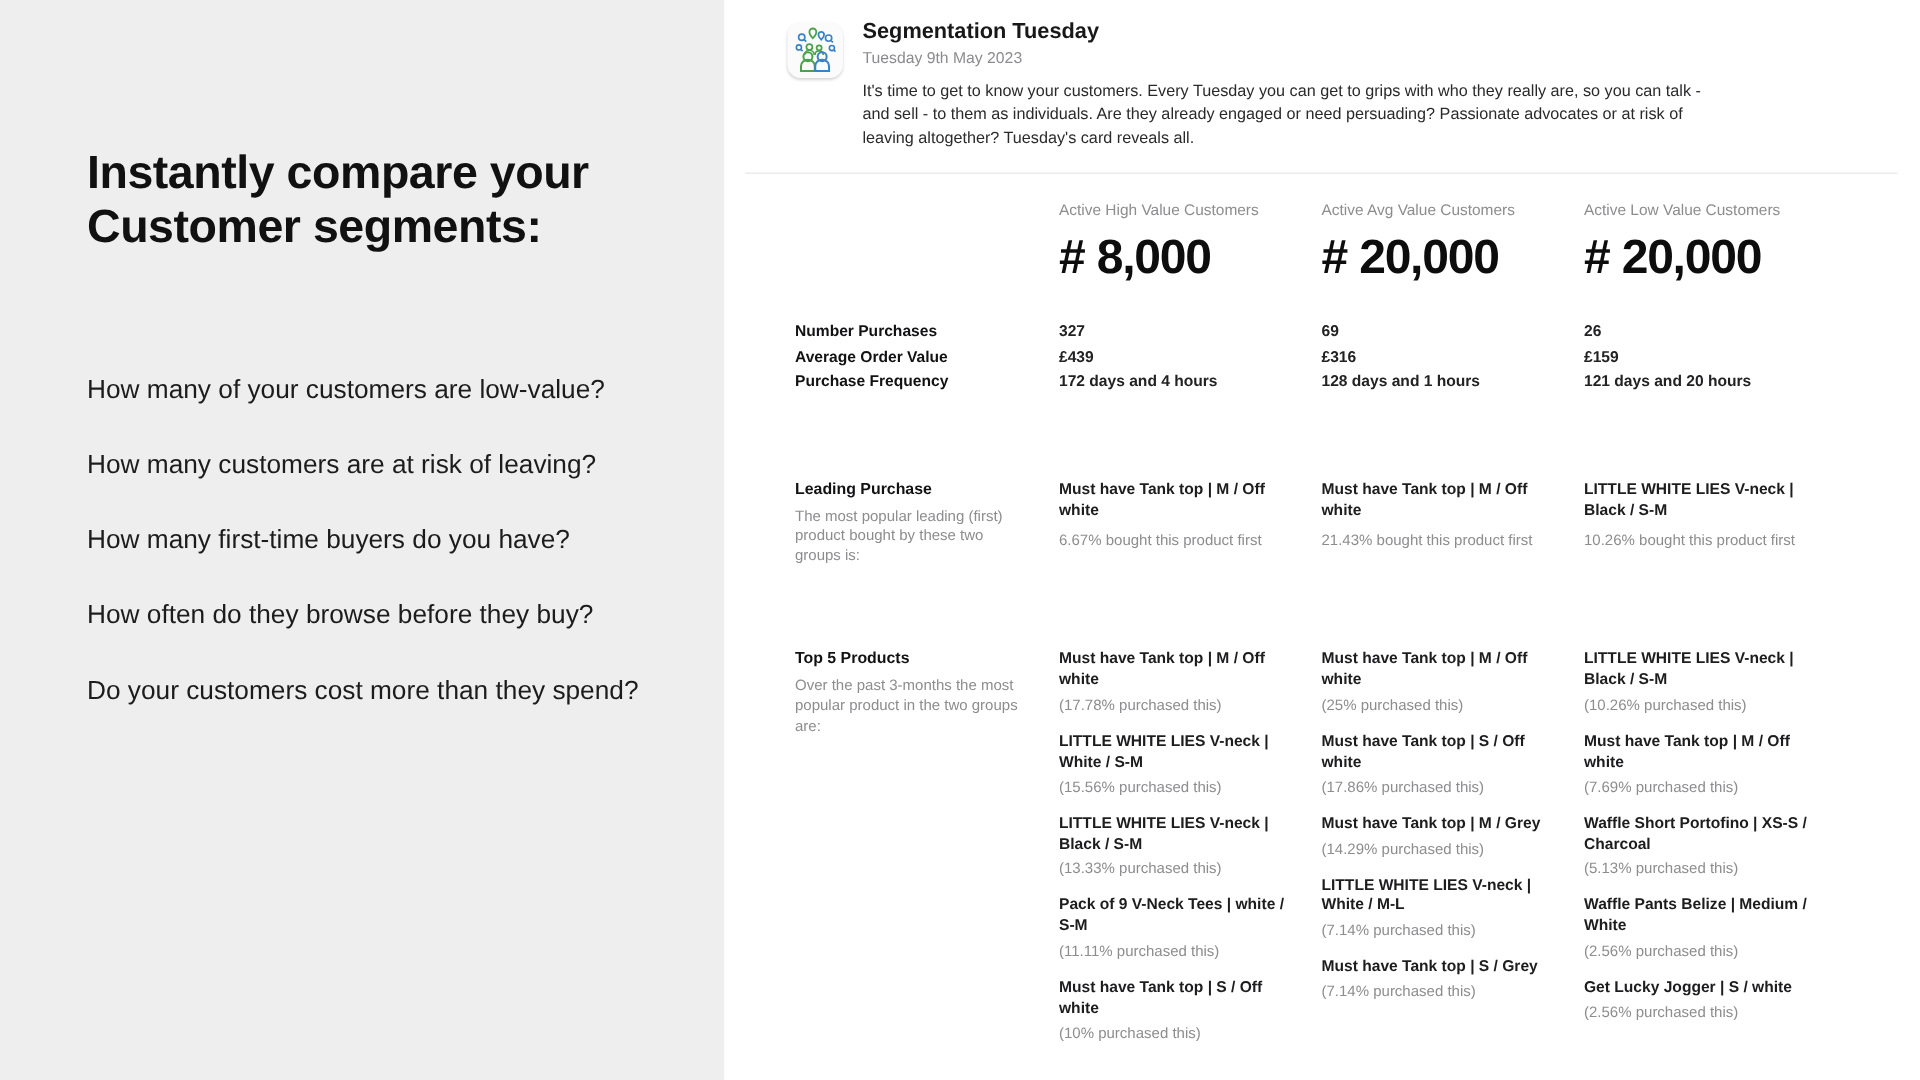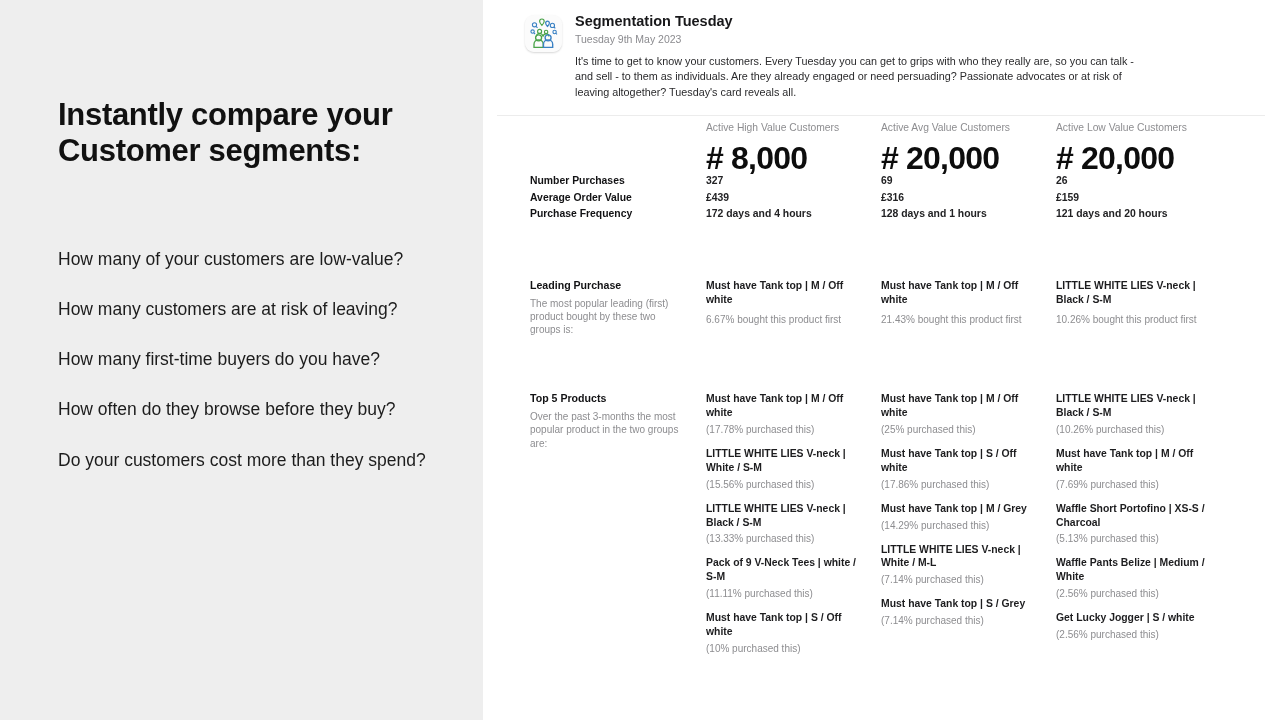--- a/index.html
+++ b/index.html
@@ -112,21 +112,21 @@
     top: 115px;
     width: 768px;
     height: 1px;
     background: #ececec;
   }
 
   
   .content {
     position: absolute;
     left: 0;
-    top: 102px;
+    top: 115px;
     width: 797px;
   }
   .grid-row {
     display: flex;
     padding-left: 47px;
   }
   .col-label {
     width: 176px;
     flex: 0 0 176px;
   }
@@ -147,20 +147,21 @@
     font-weight: bold;
     color: #0d0d0d;
     margin-top: 7px;
     line-height: 1.05;
     letter-spacing: -0.8px;
     white-space: nowrap;
   }
 
   
   .metrics {
+    margin-top: 28px;
   }
   .metric-line {
     display: flex;
     padding-left: 47px;
     margin-bottom: 5.5px;
   }
   .metric-name {
     width: 176px;
     flex: 0 0 176px;
     font-size: 10.4px;

